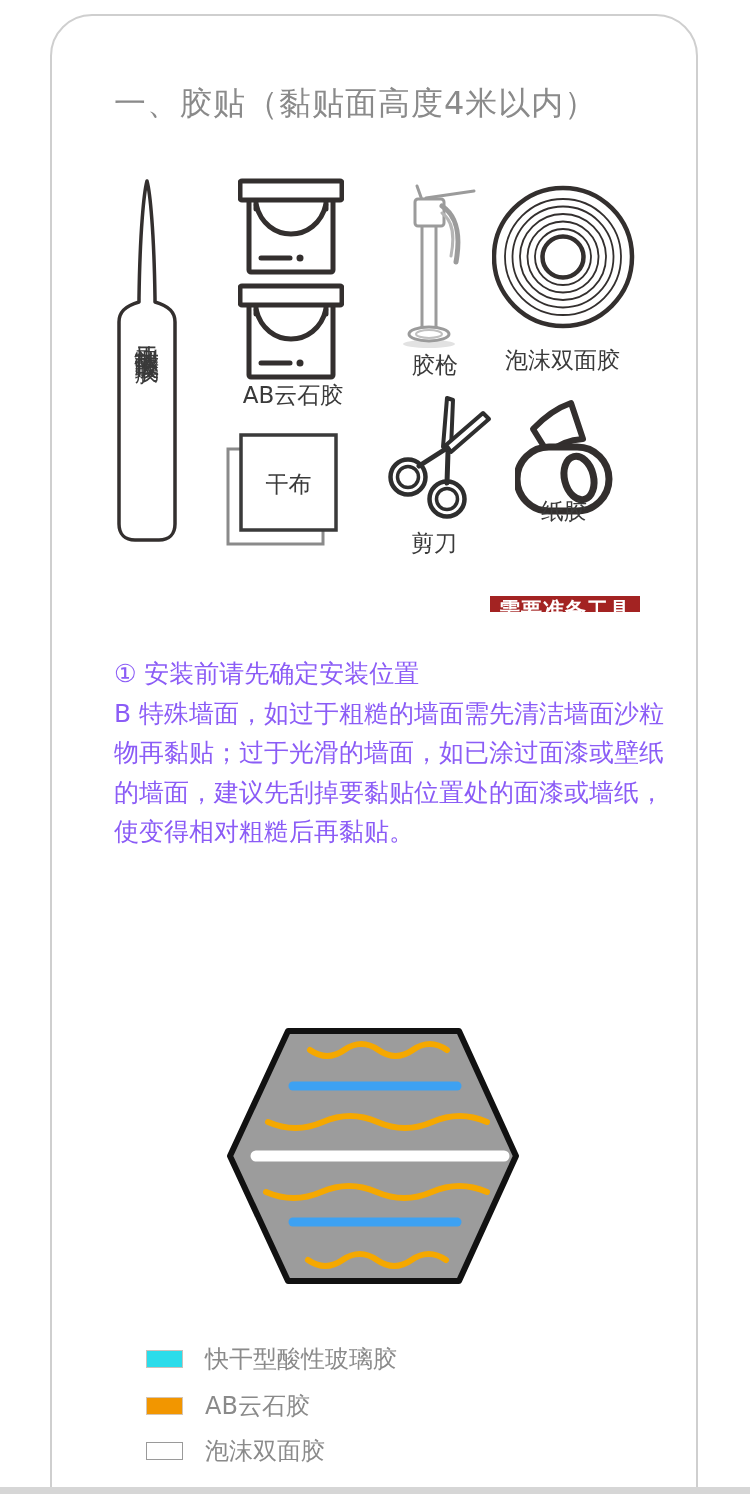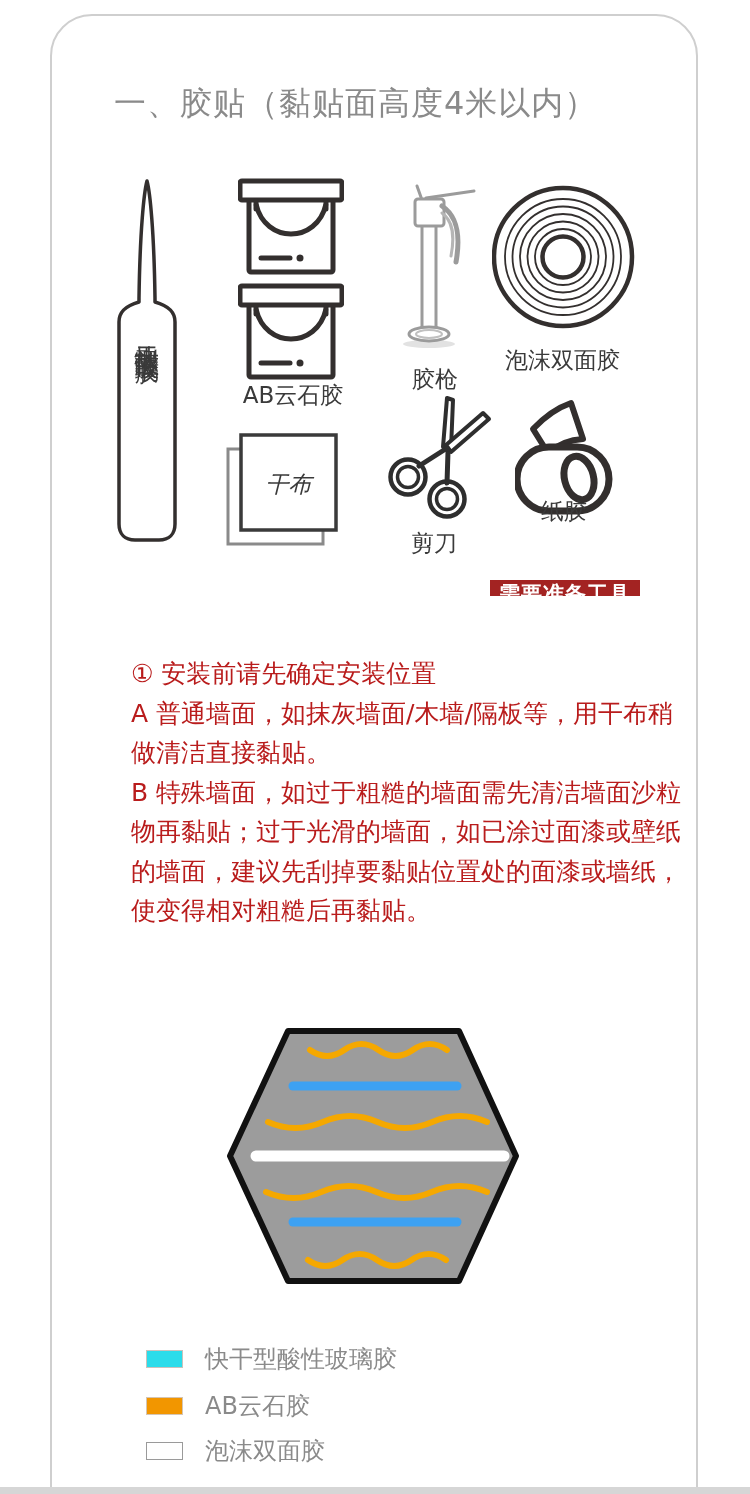--- a/index.html
+++ b/index.html
@@ -7,25 +7,25 @@
         font-family:"DejaVu Sans","Liberation Sans",sans-serif;}
   .card-border{position:absolute;left:50px;top:14px;width:648px;height:1600px;
         border:2px solid #cfcfcf;border-radius:42px;box-sizing:border-box;}
   .bottom-strip{position:absolute;left:0;bottom:0;width:750px;height:7px;background:#d6d6d6;}
   .page-title{position:absolute;left:114px;top:82px;font-size:32px;color:#8a8a8a;
         letter-spacing:1px;white-space:nowrap;}
   .abs{position:absolute;}
   .icon-label{position:absolute;font-size:23px;color:#3a3a3a;text-align:center;white-space:nowrap;}
   .tube-text{position:absolute;left:133px;top:326px;height:212px;writing-mode:vertical-rl;
         text-orientation:upright;font-size:24px;color:#3a3a3a;letter-spacing:2px;line-height:28px;}
-  .badge{position:absolute;left:490px;top:580px;width:150px;height:16px;line-height:28px;
+  .badge{position:absolute;left:490px;top:596px;width:150px;height:16px;line-height:28px;
         text-align:center;font-size:21px;font-weight:bold;text-decoration:underline;
         letter-spacing:1px;white-space:nowrap;}
   .steps{position:absolute;left:114px;top:654px;width:552px;font-size:25px;line-height:39.5px;
-        color:#b91c1c;margin-left:17px;}
+        color:#8b5cf6;}
   .steps p{margin:0;padding:0;}
   .legend-row{position:absolute;left:146px;display:flex;align-items:center;height:20px;}
   .legend-swatch{width:37px;height:18px;border:1px solid transparent;box-sizing:border-box;flex:none;}
   .legend-label{margin-left:22px;font-size:24px;color:#8a8a8a;white-space:nowrap;}
 </style>
 </head>
 <body>
 
 <div class="page">
 
@@ -55,34 +55,34 @@
     <path d="M18 26 C27 66 79 66 88 26" fill="none" stroke="#332F2E" stroke-width="5"></path>
     <path d="M23 80 L52 80" stroke="#332F2E" stroke-width="5" stroke-linecap="round"></path>
     <circle cx="62" cy="80" r="3.5" fill="#332F2E"></circle>
   </svg>
   <div class="icon-label" style="left:240px;top:380px;width:106px;">AB云石胶</div>
 
   <svg class="abs" style="left:224px;top:432px;" width="118" height="116" viewBox="0 0 118 116">
     <rect x="4" y="17" width="95" height="95" fill="#ffffff" stroke="#8a8a8a" stroke-width="3"></rect>
     <rect x="17" y="3" width="95" height="95" fill="#ffffff" stroke="#3a3a3a" stroke-width="3.5"></rect>
   </svg>
-  <div class="icon-label" style="left:241px;top:469px;width:95px;font-style:italic;">干布</div>
+  <div class="icon-label" style="left:241px;top:469px;width:95px;">干布</div>
 
   <svg class="abs" style="left:398px;top:182px;" width="82" height="172" viewBox="0 0 82 172">
     <ellipse cx="31" cy="162" rx="26" ry="4" fill="#e2e2e2"></ellipse>
     <path d="M28 16 L76 9" stroke="#9b9b9b" stroke-width="3" stroke-linecap="round"></path>
     <path d="M24 18 L19 4" stroke="#9b9b9b" stroke-width="3" stroke-linecap="round"></path>
     <rect x="17" y="17" width="29" height="27" rx="3" fill="#ffffff" stroke="#9b9b9b" stroke-width="3"></rect>
     <path d="M44 24 C59 34 63 52 58 80" fill="none" stroke="#9b9b9b" stroke-width="5" stroke-linecap="round"></path>
     <path d="M44 31 C55 39 57 53 53 74" fill="none" stroke="#b5b5b5" stroke-width="3" stroke-linecap="round"></path>
     <path d="M24 44 L24 150 M38 44 L38 150" stroke="#9b9b9b" stroke-width="3"></path>
     <ellipse cx="31" cy="152" rx="20" ry="7" fill="#ffffff" stroke="#9b9b9b" stroke-width="3"></ellipse>
     <ellipse cx="31" cy="152" rx="13" ry="4" fill="none" stroke="#c0c0c0" stroke-width="2"></ellipse>
   </svg>
-  <div class="icon-label" style="left:390px;top:364px;width:90px;">胶枪</div>
+  <div class="icon-label" style="left:390px;top:350px;width:90px;">胶枪</div>
 
   <svg class="abs" style="left:492px;top:184px;" width="146" height="148" viewBox="0 0 146 148">
     <circle cx="71" cy="73" r="69" fill="#ffffff" stroke="#332F2E" stroke-width="4.5"></circle>
     <circle cx="71" cy="73" r="58" fill="none" stroke="#332F2E" stroke-width="1.8"></circle>
     <circle cx="71" cy="73" r="50.5" fill="none" stroke="#332F2E" stroke-width="1.8"></circle>
     <circle cx="71" cy="73" r="43" fill="none" stroke="#332F2E" stroke-width="1.8"></circle>
     <circle cx="71" cy="73" r="35.5" fill="none" stroke="#332F2E" stroke-width="1.8"></circle>
     <circle cx="71" cy="73" r="28" fill="none" stroke="#332F2E" stroke-width="1.8"></circle>
     <circle cx="71" cy="73" r="20.5" fill="none" stroke="#332F2E" stroke-width="4.5"></circle>
   </svg>
@@ -105,21 +105,20 @@
     <path d="M18 33 Q36 14 56 7 L68 43 Q48 44 33 57 Z" fill="#ffffff" stroke="#332F2E" stroke-width="6" stroke-linejoin="round"></path>
     <path d="M34 51 L62 51 A32 32 0 0 1 62 115 L34 115 A32 32 0 0 1 34 51 Z" fill="#ffffff" stroke="#332F2E" stroke-width="7" stroke-linejoin="round"></path>
     <ellipse cx="64" cy="82" rx="14.5" ry="22" transform="rotate(-14 64 82)" fill="#ffffff" stroke="#332F2E" stroke-width="7"></ellipse>
   </svg>
   <div class="icon-label" style="left:519px;top:496px;width:90px;">纸胶</div>
 
   <div class="badge" style="background: rgb(163, 35, 34); color: rgb(255, 255, 255);">需要准备工具</div>
 
   <div class="steps">
     <p>① 安装前请先确定安装位置</p>
-    <p>A 普通墙面，如抹灰墙面/木墙/隔板等，用干布稍做清洁直接黏贴。</p>
     <p>B 特殊墙面，如过于粗糙的墙面需先清洁墙面沙粒物再黏贴；过于光滑的墙面，如已涂过面漆或壁纸的墙面，建议先刮掉要黏贴位置处的面漆或墙纸，使变得相对粗糙后再黏贴。</p>
   </div>
 
   <svg class="abs" style="left:226px;top:1027px;" width="294" height="258" viewBox="0 0 294 258">
     <polygon id="hex-poly" points="4,129 62,4 233,4 290,129 233,254 62,254" fill="#9C9C9C" stroke="#111111" stroke-width="6" stroke-linejoin="round"></polygon>
     <g id="hex-stripes">
         <path d="M 84 23 q 17.125 12 34.25 0 q 17.125 -12 34.25 0 q 17.125 12 34.25 0 q 17.125 -12 34.25 0" stroke="#F5A800" stroke-width="6" fill="none" stroke-linecap="round"></path>
         <path d="M 67 59 L 231 59" stroke="#3DA1F2" stroke-width="9" fill="none" stroke-linecap="round"></path>
         <path d="M 42 95 q 27.375 12 54.75 0 q 27.375 -12 54.75 0 q 27.375 12 54.75 0 q 27.375 -12 54.75 0" stroke="#F5A800" stroke-width="6" fill="none" stroke-linecap="round"></path>
         <path d="M 30 129 L 278 129" stroke="#FFFFFF" stroke-width="11" fill="none" stroke-linecap="round"></path>

